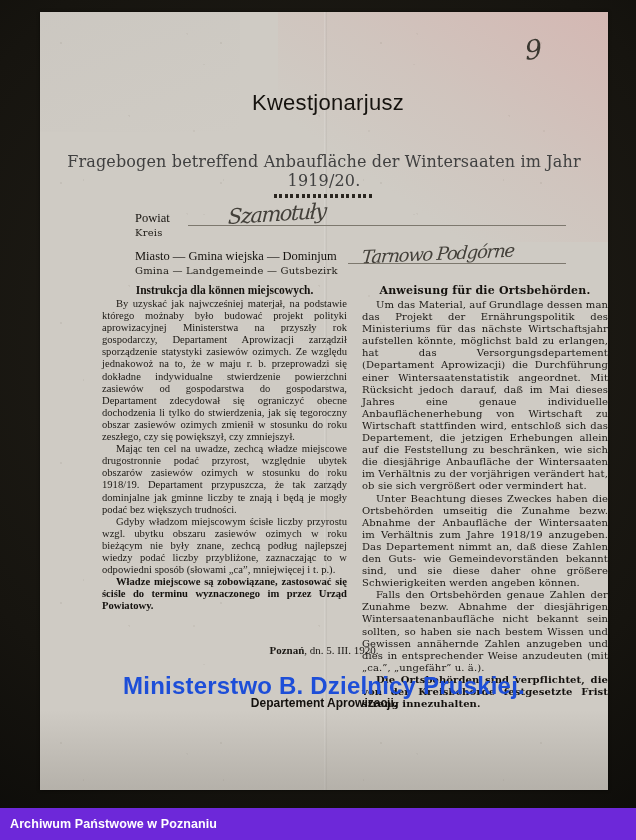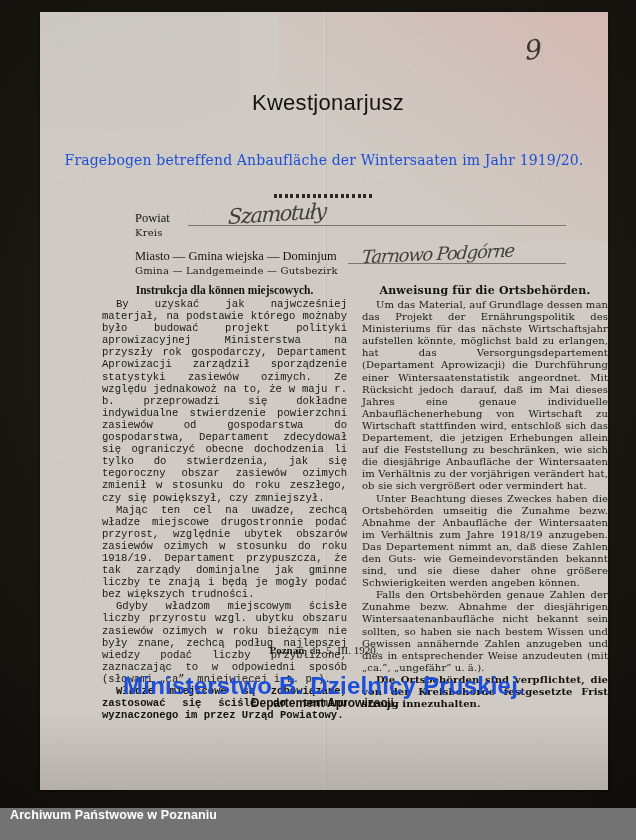--- a/index.html
+++ b/index.html
@@ -51,21 +51,21 @@
     font-weight:400;letter-spacing:0;}
 
   
   #title{position:absolute;left:8px;right:0;top:78px;text-align:center;
     font-family:"Liberation Sans",sans-serif;font-weight:normal;
     font-size:22px;letter-spacing:.3px;color:#16130f;}
   #subPl{position:absolute;left:0;right:0;top:114px;text-align:center;
     font-family:"Liberation Sans",sans-serif;font-weight:bold;
     font-size:15.5px;letter-spacing:.1px;color:#16130f;}
   #subDe{position:absolute;left:0;right:0;top:140px;text-align:center;
-    font-family:"DejaVu Serif",serif;font-size:14px;color:#1d4ed8;
+    font-family:"DejaVu Serif",serif;font-size:16px;color:#404040;
     font-style:normal;letter-spacing:.15px;}
 
   
   #sep{position:absolute;left:0;right:0;top:174px;text-align:center;
     height:10px;}
   #sep i{display:inline-block;width:3px;height:4px;background:#2a2620;
     margin-right:2.6px;vertical-align:middle;}
 
   
   .fieldRow{position:absolute;left:95px;right:40px;}
@@ -85,42 +85,42 @@
   #handMiasto{left:322px;top:231px;font-size:18px;transform:rotate(-2.5deg) skewX(-7deg);
     letter-spacing:-1.2px;opacity:.85;}
 
   
   #colPl{position:absolute;left:62px;top:272px;width:245px;}
   #colDe{position:absolute;left:322px;top:272px;width:246px;}
   .colHeadPl{text-align:center;font-family:"Liberation Serif",serif;font-weight:bold;
     font-size:11.5px;margin-bottom:2px;color:#16130f;}
   .colHeadDe{text-align:center;font-family:"DejaVu Serif",serif;font-weight:bold;
     font-size:11px;margin-bottom:2px;color:#16130f;letter-spacing:.2px;}
-  .pPl{font-family:Liberation Mono, monospace;font-size:10.6px;line-height:12.1px;
+  .pPl{font-family:Liberation Serif, serif;font-size:10.6px;line-height:12.1px;
     text-align:justify;text-indent:14px;margin:0;color:#1b1814;
     -webkit-hyphens:auto;hyphens:auto;}
   .pDe{font-family:"DejaVu Serif",serif;font-size:10px;line-height:12.1px;
     text-align:justify;text-indent:14px;margin:0;color:#1b1814;letter-spacing:.1px;
     -webkit-hyphens:auto;hyphens:auto;}
   .pPl.bold,.pDe.bold{font-weight:bold;color:#14110e;}
 
   
   #dateLine{position:absolute;left:0;right:0;top:632px;text-align:center;
     font-family:"Liberation Serif",serif;font-size:11px;color:#1b1814;}
   #dateLine b{font-weight:bold;}
   #ministry{position:absolute;left:0;right:0;top:660px;text-align:center;
     font-family:"Liberation Sans",sans-serif;font-weight:bold;font-size:24px;
     letter-spacing:.2px;color:#1d4ed8;}
   #department{position:absolute;left:0;right:0;top:684px;text-align:center;
     font-family:"Liberation Sans",sans-serif;font-weight:bold;font-size:12px;
     color:#14110e;}
 
   
   #watermark{position:absolute;left:0;bottom:0;width:100%;height:32px;
-    background:#737373;display:flex;align-items:flex-start;}
+    background:#6d28d9;display:flex;align-items:center;}
   #watermark span{color:#fff;font-family:"Liberation Sans",sans-serif;
     font-weight:bold;font-size:12.5px;padding-left:10px;letter-spacing:.1px;}
 </style>
 </head>
 <body>
 
 <div id="backing"></div>
 
 <div id="sheet">
   <div id="tintTL"></div>

